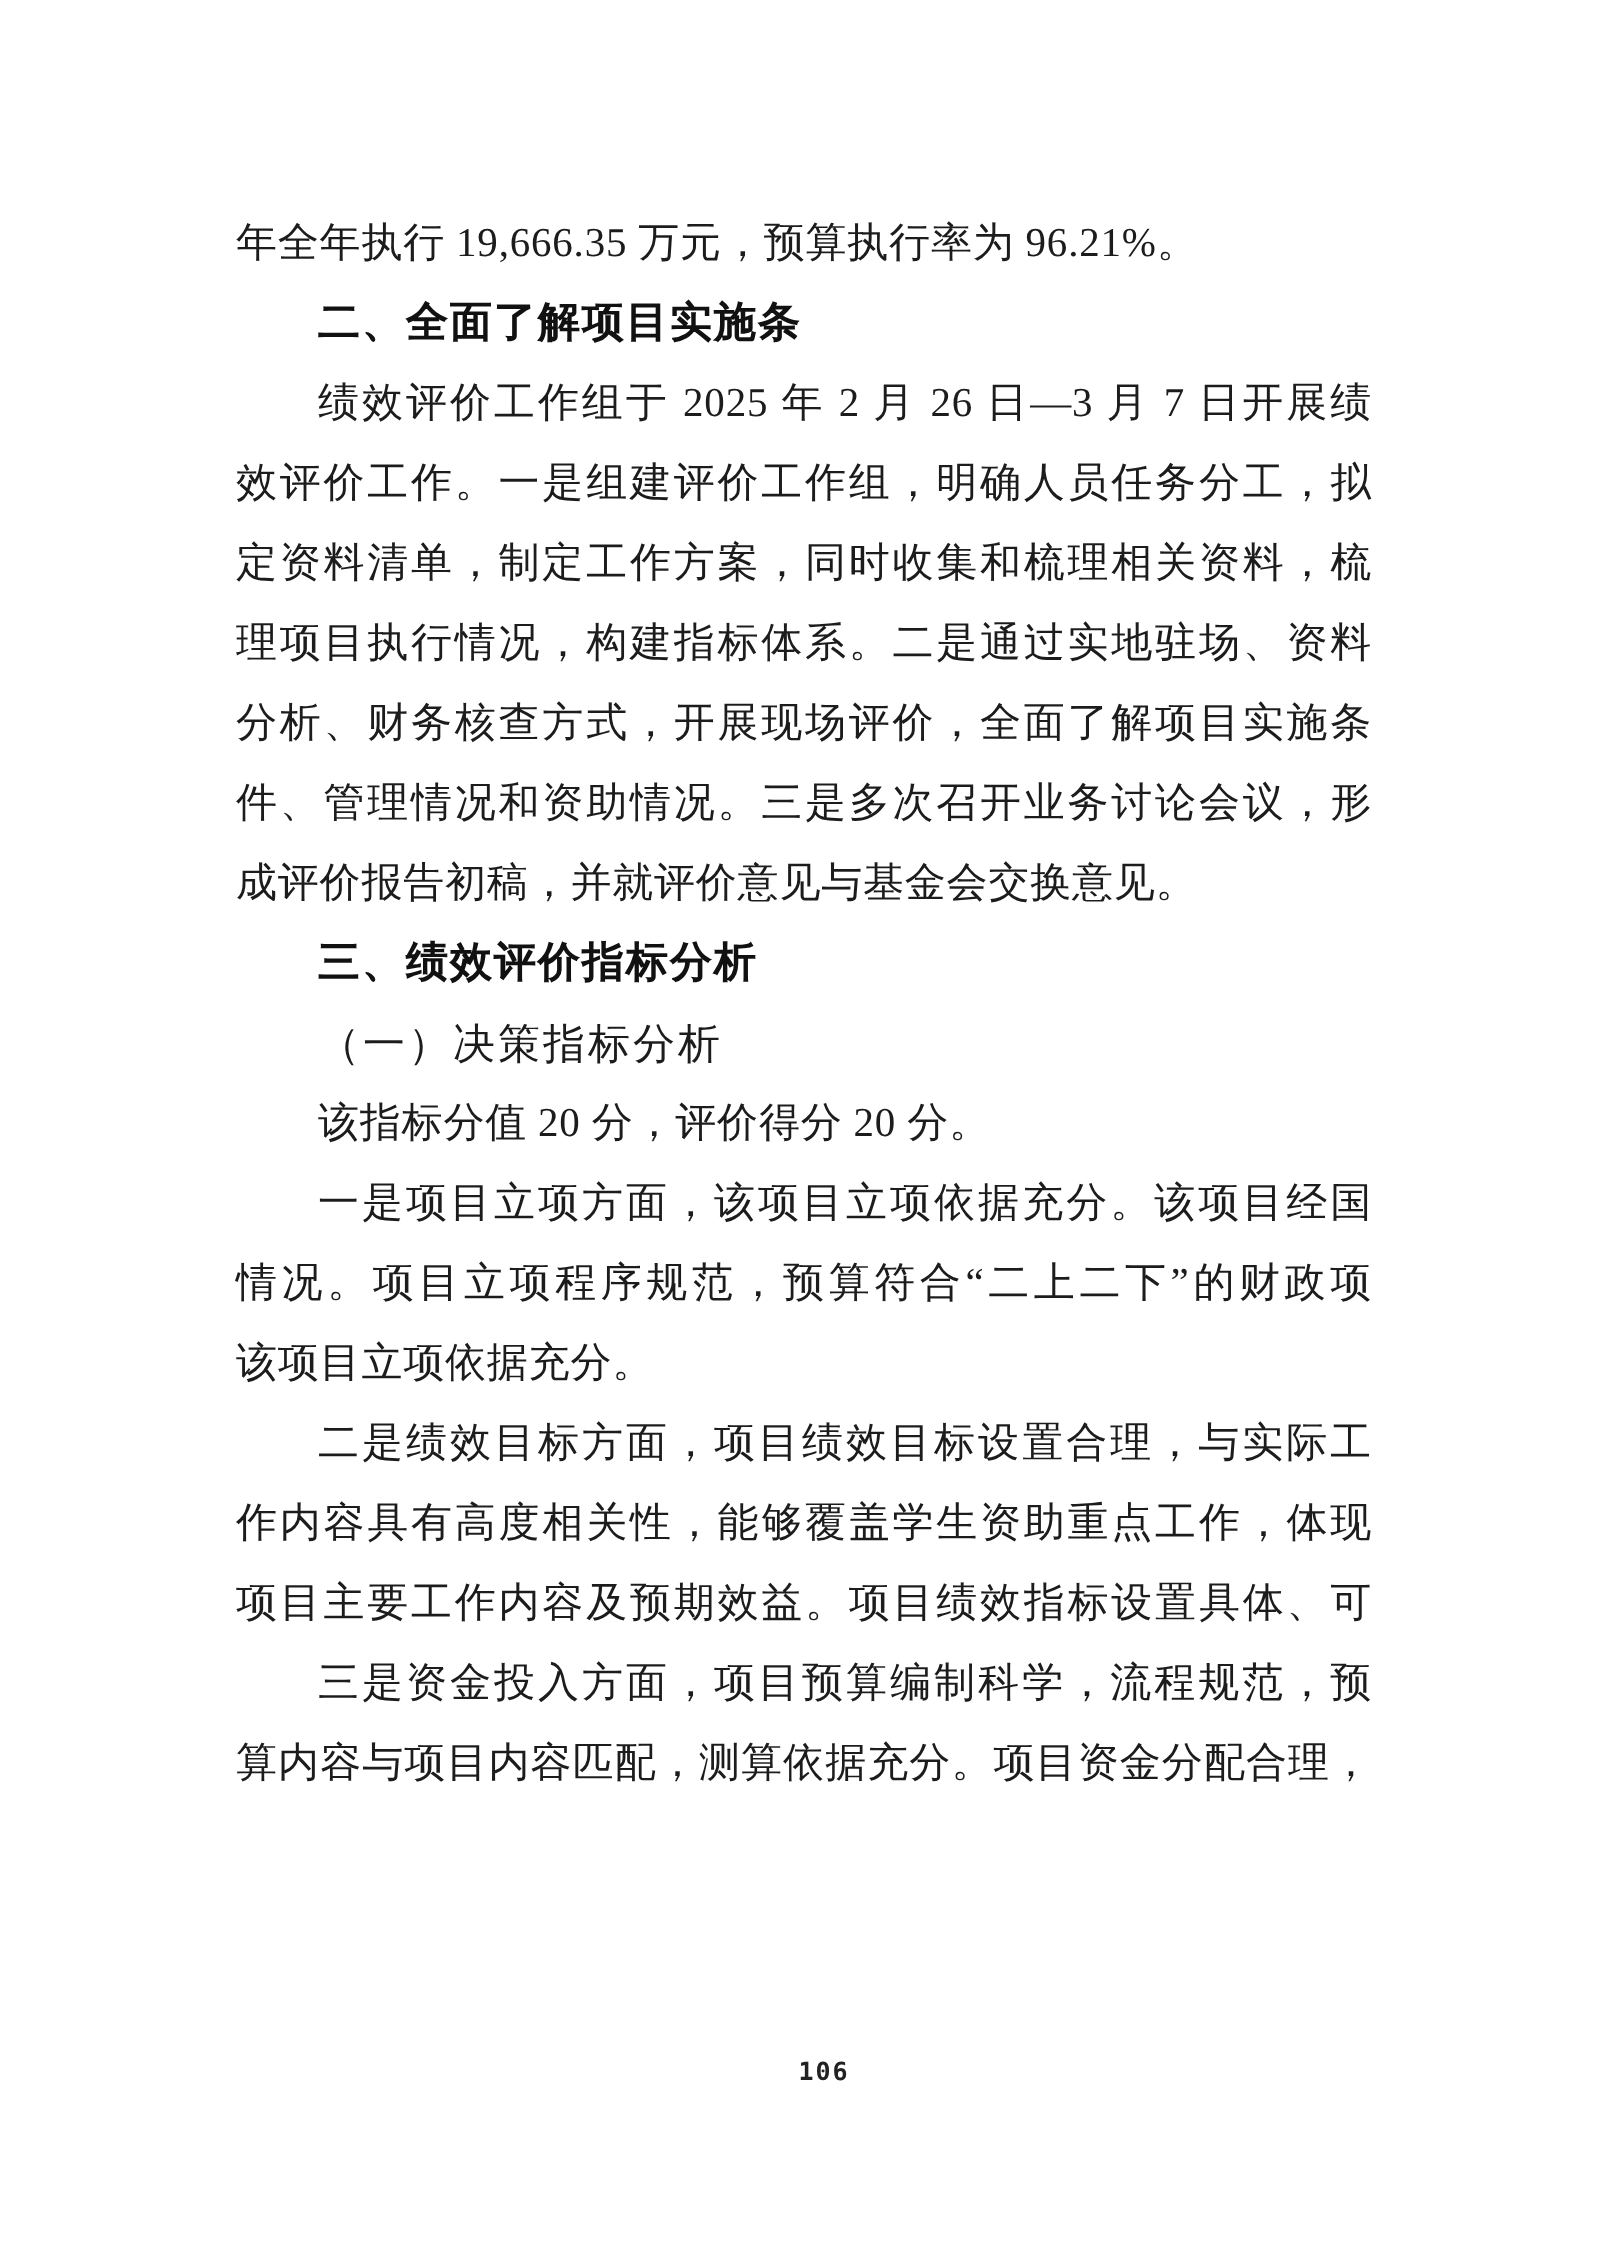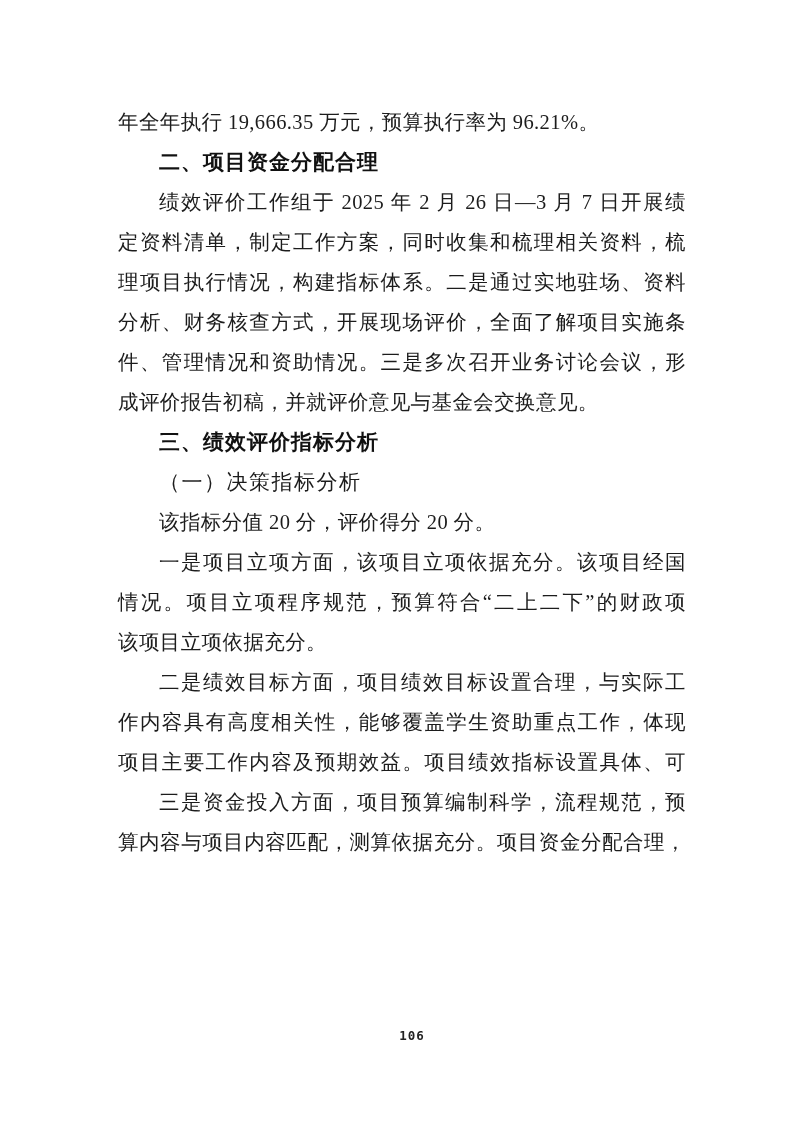--- a/index.html
+++ b/index.html
@@ -62,22 +62,23 @@
     letter-spacing: 1px;
     color: #222222;
   }
 </style>
 </head>
 <body>
 
 <div class="page">
   <div class="text-block" id="text-block">
       <div class="line body">年全年执行 19,666.35 万元，预算执行率为 96.21%。</div>
-      <div class="line h2 indent">二、项目资金分配合理</div>
+      <div class="line h2 indent">二、全面了解项目实施条</div>
       <div class="line body indent fill">绩效评价工作组于 2025 年 2 月 26 日—3 月 7 日开展绩</div>
+      <div class="line body fill">效评价工作。一是组建评价工作组，明确人员任务分工，拟</div>
       <div class="line body fill">定资料清单，制定工作方案，同时收集和梳理相关资料，梳</div>
       <div class="line body fill">理项目执行情况，构建指标体系。二是通过实地驻场、资料</div>
       <div class="line body fill">分析、财务核查方式，开展现场评价，全面了解项目实施条</div>
       <div class="line body fill">件、管理情况和资助情况。三是多次召开业务讨论会议，形</div>
       <div class="line body">成评价报告初稿，并就评价意见与基金会交换意见。</div>
       <div class="line h2 indent">三、绩效评价指标分析</div>
       <div class="line h3 indent">（一）决策指标分析</div>
       <div class="line body indent">该指标分值 20 分，评价得分 20 分。</div>
       <div class="line body indent fill">一是项目立项方面，该项目立项依据充分。该项目经国</div>
       <div class="line body fill">情况。项目立项程序规范，预算符合“二上二下”的财政项</div>

